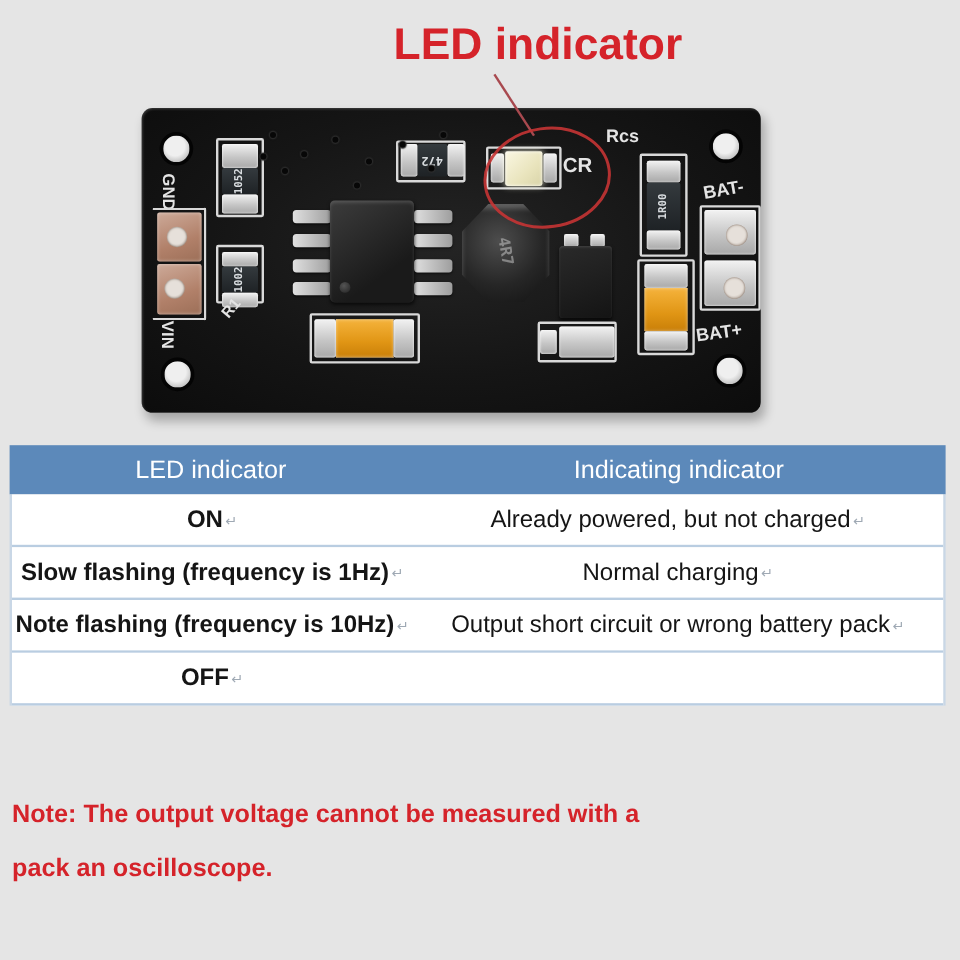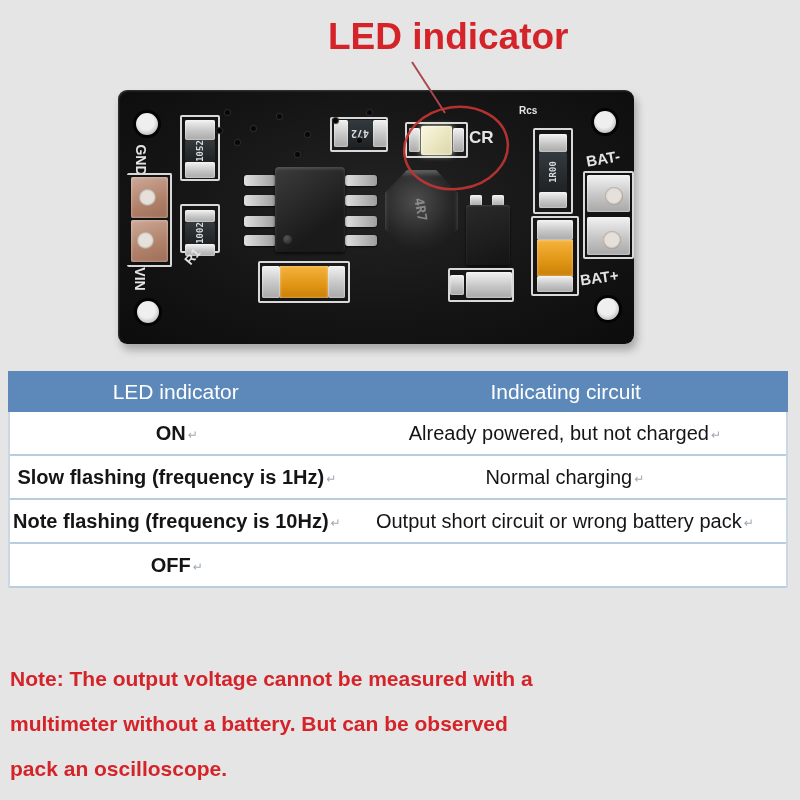--- a/index.html
+++ b/index.html
@@ -142,21 +142,21 @@
       <span style="transform:rotate(180deg);">472</span>
     </div>
     <div class="pad-silver" style="left:255px;top:30px;width:14px;height:27px;"></div>
 
     <div class="silk-frame" style="left:287px;top:32px;width:63px;height:36px;"></div>
     <div class="pad-silver" style="left:291px;top:38px;width:11px;height:24px;"></div>
     <div class="led-body" style="left:303px;top:36px;width:31px;height:29px;"></div>
     <div class="pad-silver" style="left:335px;top:38px;width:11px;height:24px;"></div>
     <div class="silk-text" style="left:351px;top:39px;font-size:17px;">CR</div>
 
-    <div class="silk-text" style="left:401px;top:16px;font-size:10px;">Rcs</div>
+    <div class="silk-text" style="left:387px;top:16px;font-size:15px;">Rcs</div>
     <div class="silk-frame" style="left:415px;top:38px;width:40px;height:86px;"></div>
     <div class="pad-silver" style="left:421px;top:44px;width:28px;height:18px;"></div>
     <div class="chip-body" style="left:421px;top:62px;width:28px;height:40px;font-size:9px;">
       <span style="transform:rotate(-90deg);">1R00</span>
     </div>
     <div class="pad-silver" style="left:421px;top:102px;width:28px;height:16px;"></div>
 
     <div class="silk-text" style="left:468px;top:61px;font-size:15px;transform:rotate(-10deg);">BAT-</div>
     <div class="silk-frame" style="left:465px;top:81px;width:51px;height:88px;"></div>
     <div class="pad-silver" style="left:469px;top:85px;width:43px;height:37px;"></div>
@@ -196,21 +196,21 @@
   </div>
 
   <svg class="annotation-svg" viewBox="0 0 230 150">
     <line x1="112" y1="12" x2="145" y2="63" stroke="#a8494f" stroke-width="2"></line>
     <ellipse cx="156" cy="98" rx="52" ry="41" fill="none" stroke="#c53434" stroke-width="2.5" transform="rotate(-8 156 98)" opacity="0.9"></ellipse>
   </svg>
 
   <div class="spec-table">
     <div class="thead">
       <div class="th col-led">LED indicator</div>
-      <div class="th col-fn">Indicating circuit</div>
+      <div class="th col-fn">Indicating indicator</div>
     </div>
     <div class="tbody">
       <div class="trow">
         <div class="td td-led col-led"><span>ON</span><span class="pmark">↵</span></div>
         <div class="td col-fn"><span>Already powered, but not charged</span><span class="pmark">↵</span></div>
       </div>
       <div class="trow">
         <div class="td td-led col-led"><span>Slow flashing (frequency is 1Hz)</span><span class="pmark">↵</span></div>
         <div class="td col-fn"><span>Normal charging</span><span class="pmark">↵</span></div>
       </div>
@@ -219,17 +219,16 @@
         <div class="td col-fn"><span>Output short circuit or wrong battery pack</span><span class="pmark">↵</span></div>
       </div>
       <div class="trow">
         <div class="td td-led col-led"><span>OFF</span><span class="pmark">↵</span></div>
       </div>
     </div>
   </div>
 
   <div class="note">
     <div>Note: The output voltage cannot be measured with a</div>
-    <div>multimeter without a battery. But can be observed</div>
     <div>pack an oscilloscope.</div>
   </div>
 
 </div>
 
 </body></html>

